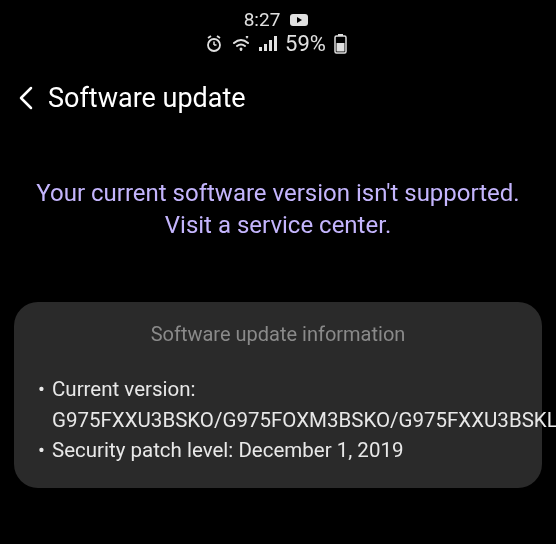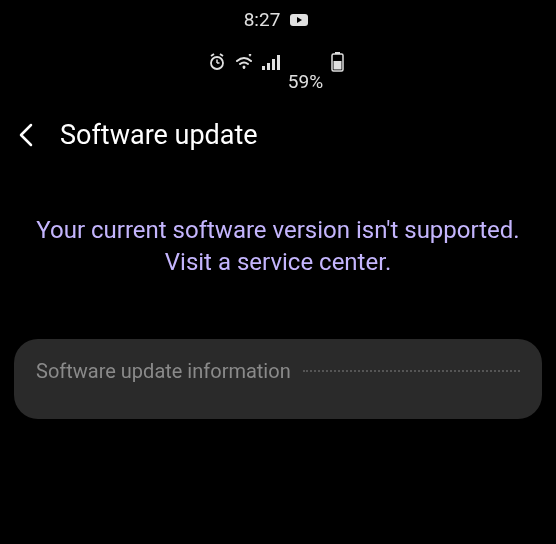--- a/index.html
+++ b/index.html
@@ -35,21 +35,21 @@
       gap: 8px;
     }
     .status-icon {
       display: inline-flex;
       align-items: center;
     }
     .header {
       display: flex;
       align-items: center;
       padding: 18px 20px 18px 14px;
-      gap: 20px;
+      gap: 8px;
     }
     .back-btn {
       color: #fff;
       font-size: 28px;
       display: flex;
       align-items: center;
       cursor: pointer;
     }
     .page-title {
       font-size: 27px;
@@ -67,20 +67,21 @@
       background: #2a2a2a;
       margin: 10px 14px;
       border-radius: 24px;
       padding: 20px 22px 22px;
     }
     .info-title-row {
       display: flex;
       align-items: center;
       gap: 12px;
       margin-bottom: 14px;
+      flex-direction: column;
     }
     .info-title {
       font-size: 20px;
       color: #8a8a8a;
       white-space: nowrap;
     }
     .dotted-line {
       flex: 1;
       border-top: 2px dotted #555;
       height: 0;
@@ -95,22 +96,21 @@
       position: relative;
       padding-left: 16px;
     }
     .info-list li::before {
       content: "•";
       position: absolute;
       left: 2px;
       top: 0;
     }
     .battery-text {
-      font-size: 19px;
-      margin-top: 39px;
+      font-size: 22px;
     }
   </style>
 </head>
 <body>
 
 <div class="status-bar">
   <div class="status-left">
     <span>8:27</span>
     <span class="status-icon">
       <svg width="18" height="12" viewBox="0 0 18 12">
@@ -164,13 +164,17 @@
   <div class="page-title">Software update</div>
 </div>
 
 <div class="message">Your current software version isn't supported. Visit a service center.</div>
 
 <div class="info-card">
   <div class="info-title-row">
     <div class="info-title">Software update information</div>
     <div class="dotted-line"></div>
   </div>
+  <ul class="info-list">
+    <li>Current version: G975FXXU3BSKO/G975FOXM3BSKO/G975FXXU3BSKL</li>
+    <li>Security patch level: December 1, 2019</li>
+  </ul>
 </div>
 
 </body></html>

